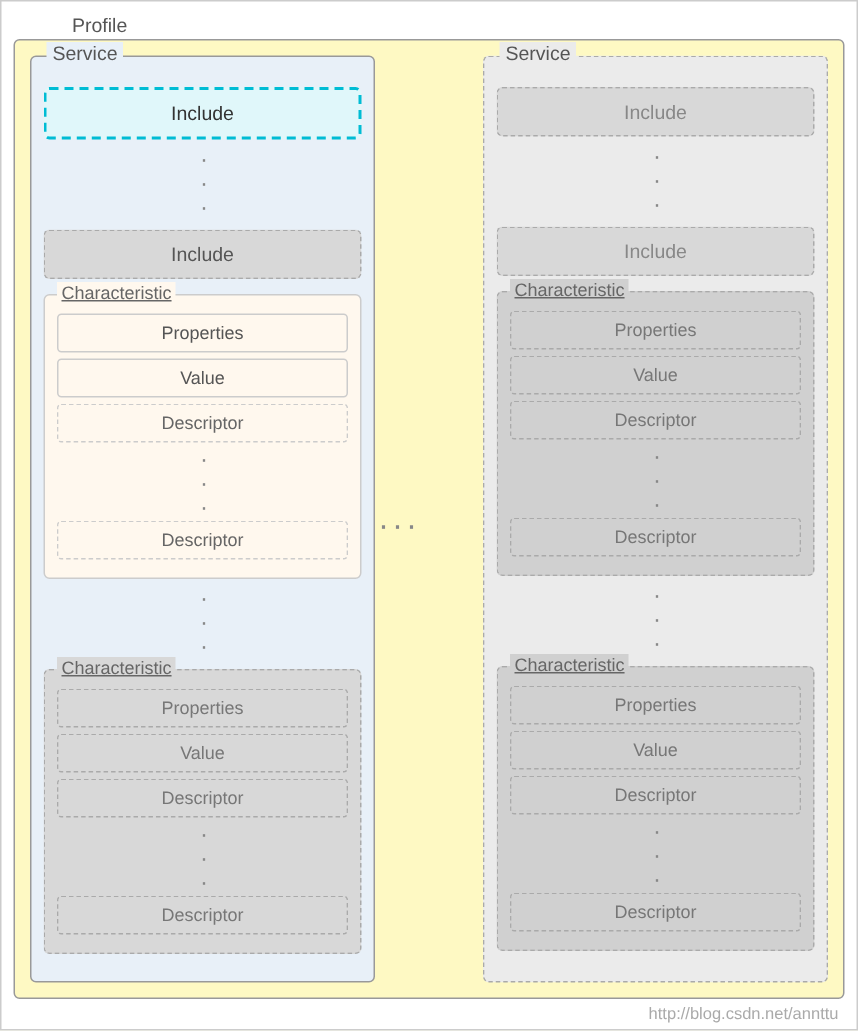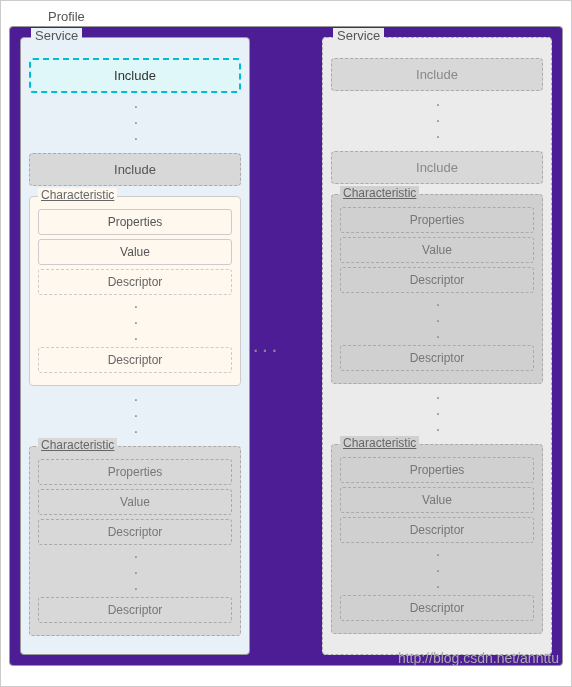--- a/index.html
+++ b/index.html
@@ -33,21 +33,21 @@
 
     
     .profile-box {
       position: absolute;
       top: 25px;
       left: 8px;
       right: 8px;
       bottom: 20px;
       border: 1px solid #999;
       border-radius: 4px;
-      background: #4c1d95;
+      background: #fef9c3;
     }
 
     
     .service-left {
       position: absolute;
       top: 10px;
       left: 10px;
       width: 230px;
       bottom: 10px;
       border: 1px solid #999;
@@ -210,23 +210,23 @@
       background: #d0d0d0;
       text-align: center;
       padding: 5px 4px;
       color: #777;
       margin-bottom: 4px;
       font-size: 12px;
     }
 
     .watermark {
       position: absolute;
-      bottom: 20px;
+      bottom: 4px;
       right: 12px;
-      font-size: 14px;
+      font-size: 11px;
       color: #aaa;
     }
 
     .left-col-inner {
       position: relative;
       padding-top: 14px;
     }
 
     .right-col-inner {
       position: relative;

